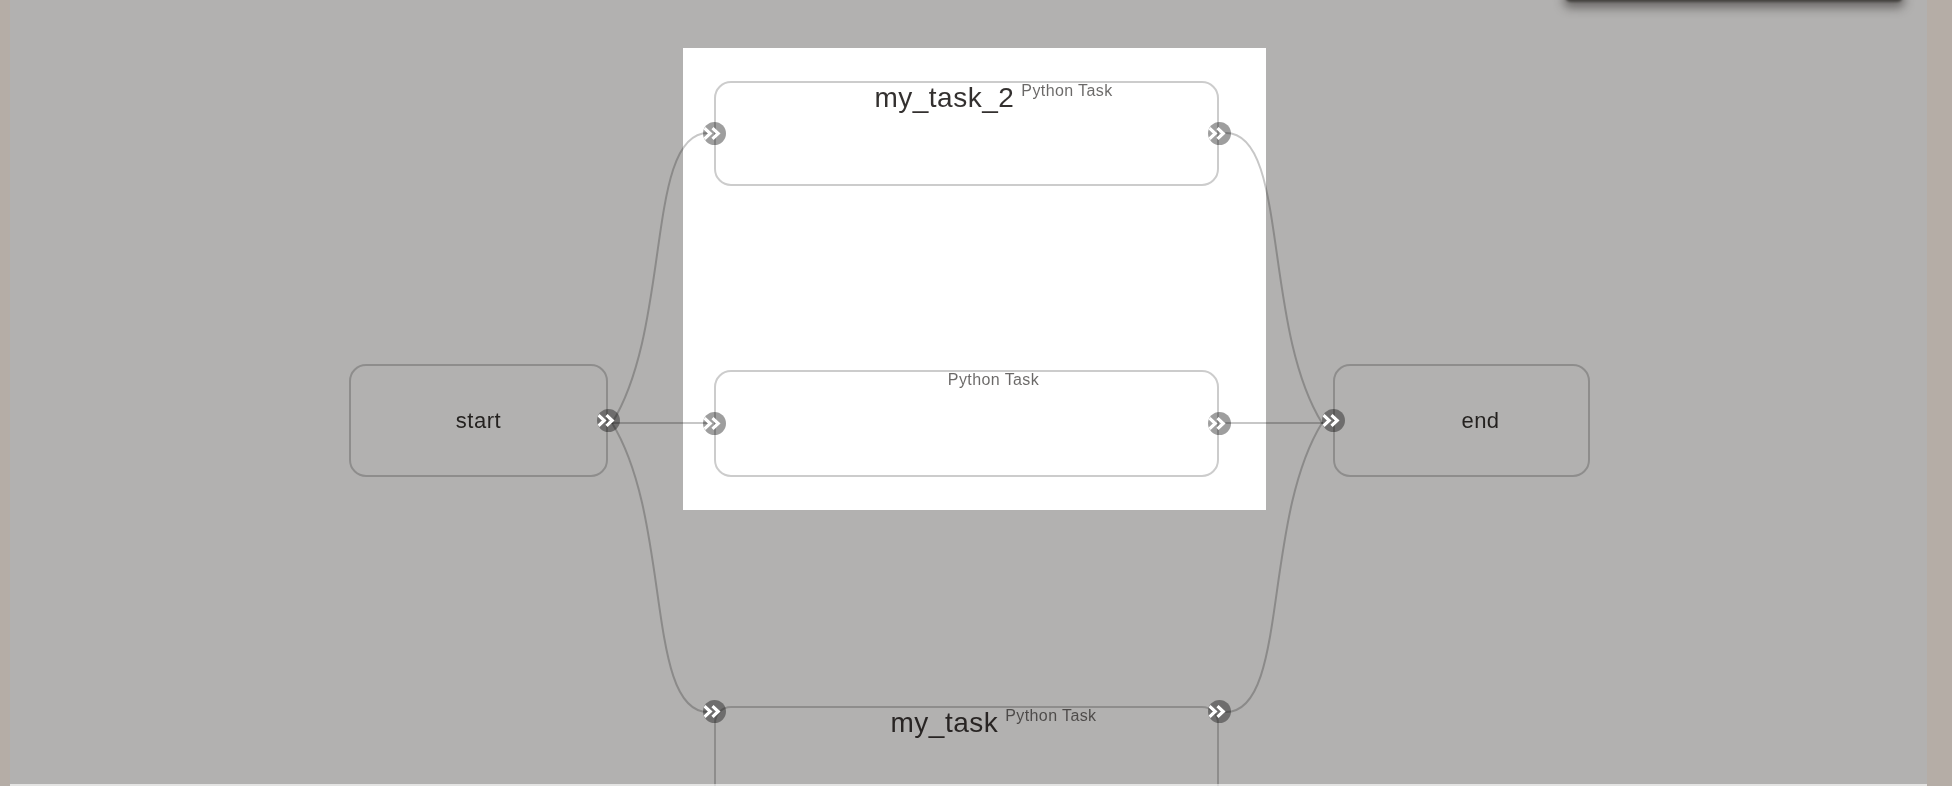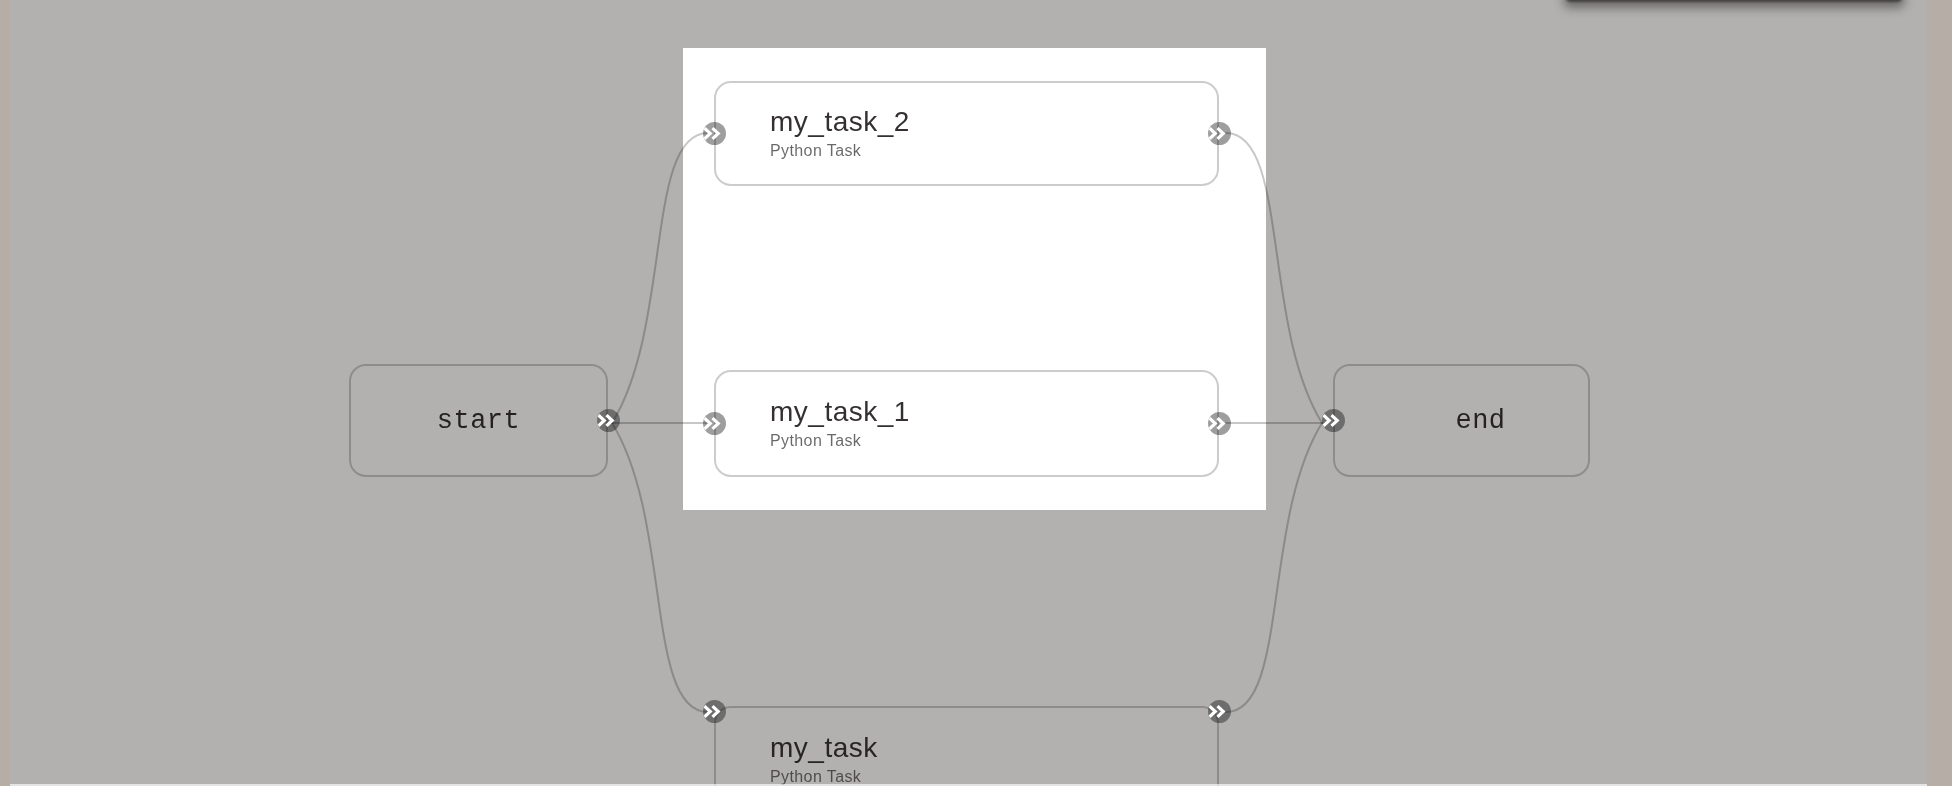--- a/index.html
+++ b/index.html
@@ -55,28 +55,27 @@
     border: 2px solid rgba(0,0,0,0.20);
     border-radius: 17px;
     background: transparent;
   }
   .node.terminal {
     display: flex;
     align-items: center;
     justify-content: center;
   }
   .node.terminal .node-title {
-    font-size: 27px;
+    font-size: 22px;
     letter-spacing: 0.5px;
     color: rgba(10,8,6,0.85);
-    font-family: Liberation Mono, monospace;
   }
   .node.task {
     display: flex;
-    flex-direction: column;
+    flex-direction: row;
     justify-content: center;
     padding-left: 54px;
     gap: 7px;
   }
   .node.task .node-title {
     font-size: 28px;
     font-weight: 500;
     letter-spacing: 0.5px;
     color: rgba(15,12,10,0.85);
     line-height: 1.05;
@@ -145,21 +144,20 @@
   <div class="node terminal" style="left:349px; top:364px; width:259px; height:113px;">
     <span class="node-title">start</span>
   </div>
 
   <div class="node task" style="left:714px; top:81px; width:505px; height:105px;">
     <span class="node-title">my_task_2</span>
     <span class="node-subtitle">Python Task</span>
   </div>
 
   <div class="node task" style="left:714px; top:370px; width:505px; height:107px;">
-    <span class="node-title">my_task_1</span>
     <span class="node-subtitle">Python Task</span>
   </div>
 
   <div class="node task" style="left:714px; top:658px; width:505px; height:107px;margin-top:48px;">
     <span class="node-title">my_task</span>
     <span class="node-subtitle">Python Task</span>
   </div>
 
   <div class="node terminal" style="left:1333px; top:364px; width:257px; height:113px;padding-left:38px;">
     <span class="node-title">end</span>

